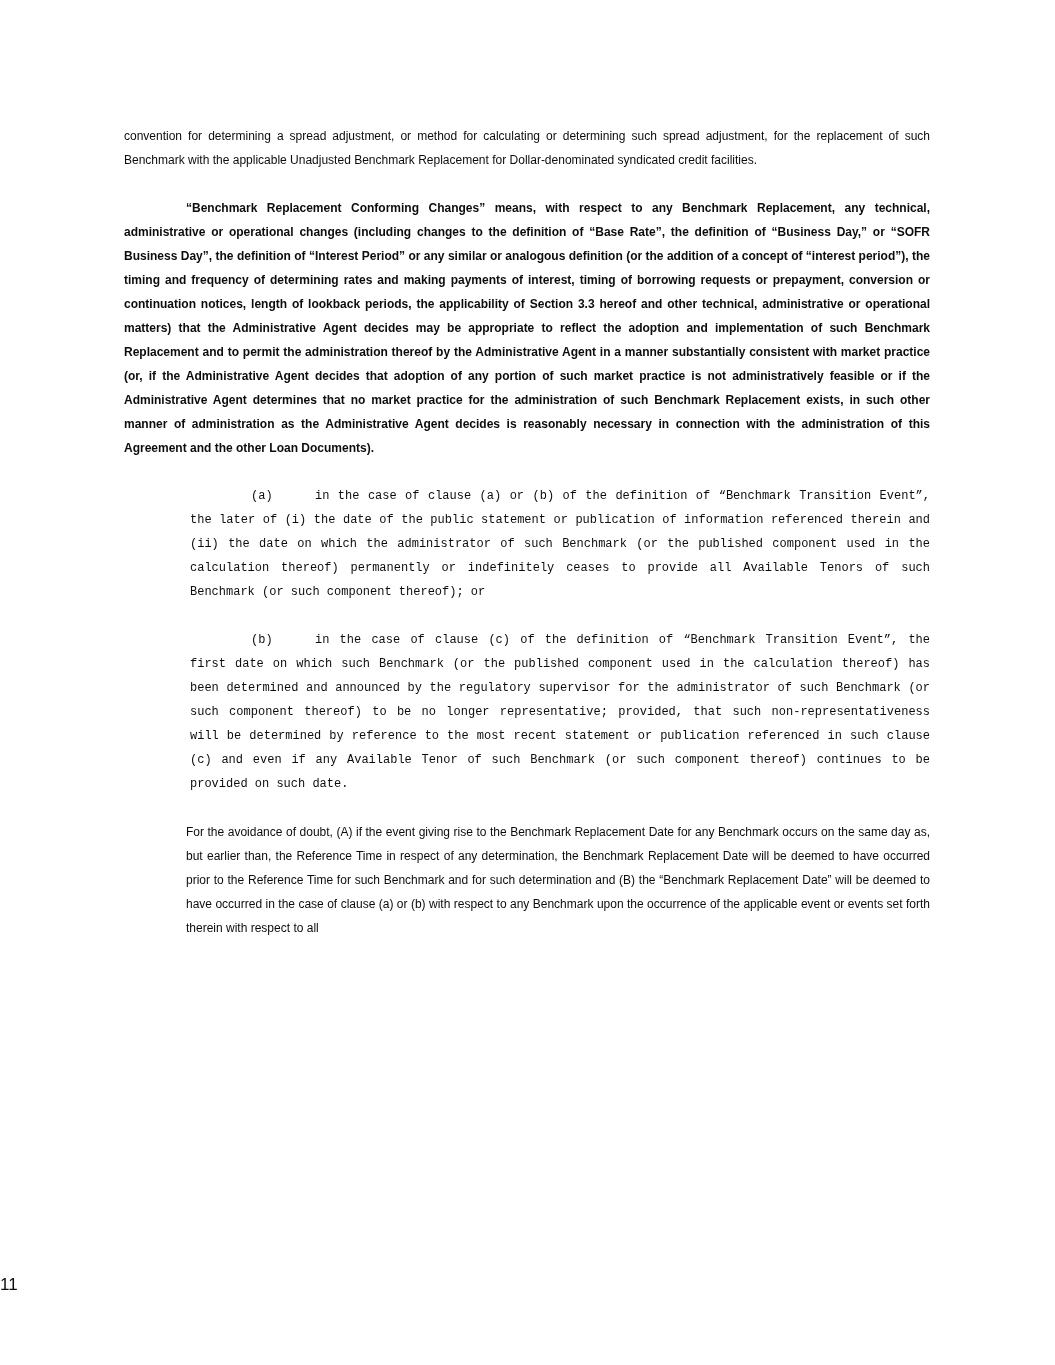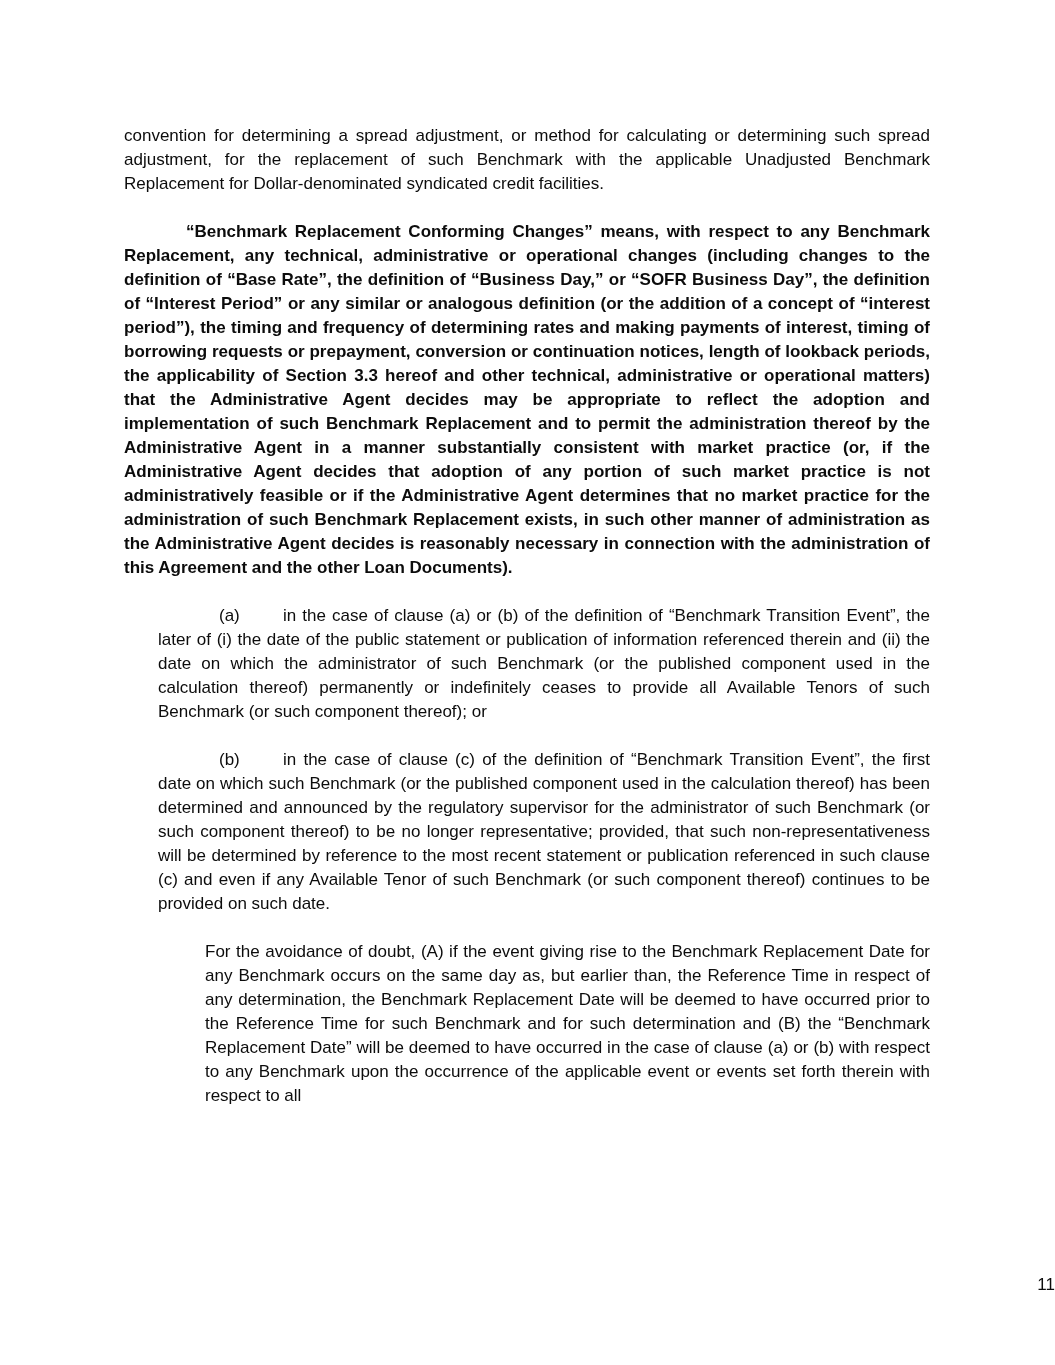--- a/index.html
+++ b/index.html
@@ -14,49 +14,50 @@
     background: #ffffff;
     font-family: "Liberation Sans", sans-serif;
     color: #0c0c0c;
     overflow: hidden;
   }
   .content {
     position: absolute;
     left: 124px;
     top: 124px;
     width: 806px;
-    font-size: 17px;
+    font-size: 12px;
     line-height: 24px;
     text-align: justify;
   }
   .par {
     margin: 0 0 24px 0;
   }
   .first-line-indent {
     text-indent: 62px;
     font-weight: bold;
   }
   .clause {
-    margin: 0 0 24px 34px;
+    margin: 0 0 24px 66px;
     text-indent: 61px;
+    font-family: Liberation Mono, monospace;
   }
   .clause .clause-label {
     display: inline-block;
     width: 64px;
     text-indent: 0;
   }
   .closing {
-    margin: 0 0 0 81px;
+    margin: 0 0 0 62px;
   }
   .page-number {
     position: absolute;
     left: 0;
     top: 1273px;
     width: 100%;
-    text-align: right;
+    text-align: left;
     font-size: 17px;
     line-height: 24px;
   }
 </style>
 </head>
 <body>
 
 <div class="page">
   <div class="content">
 

